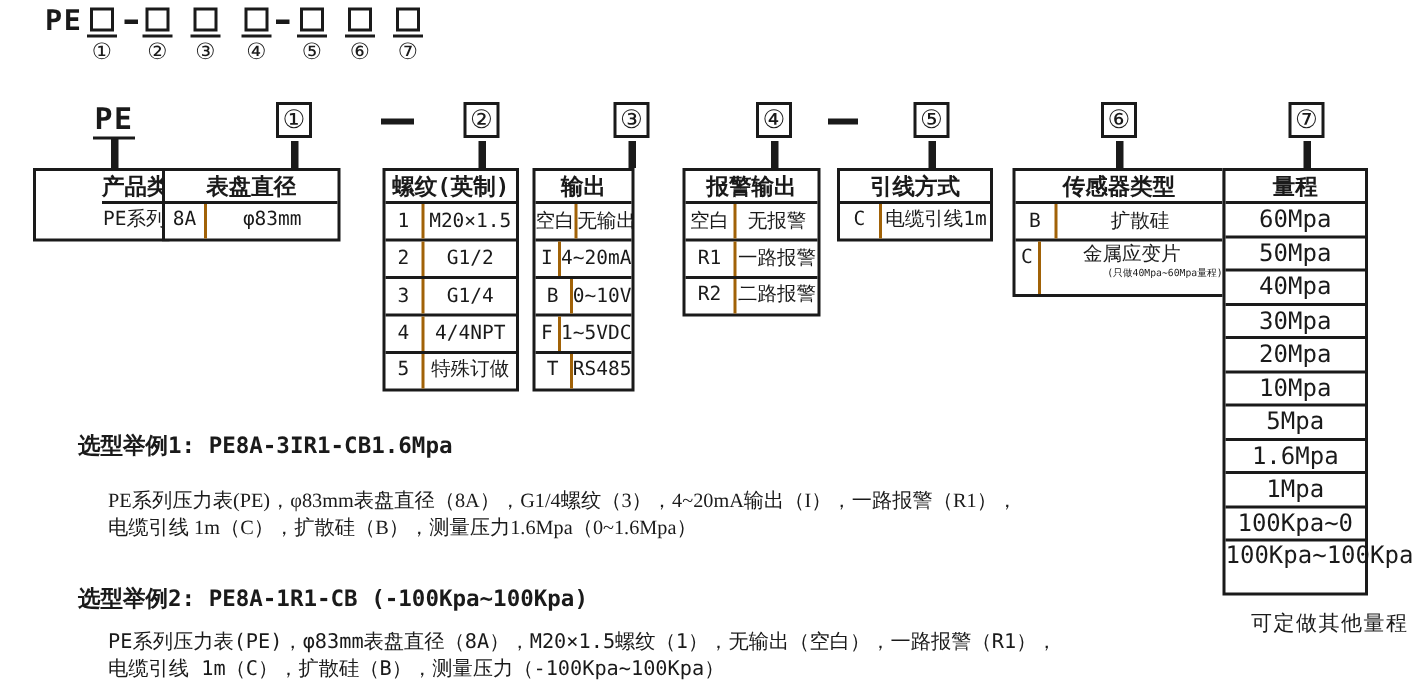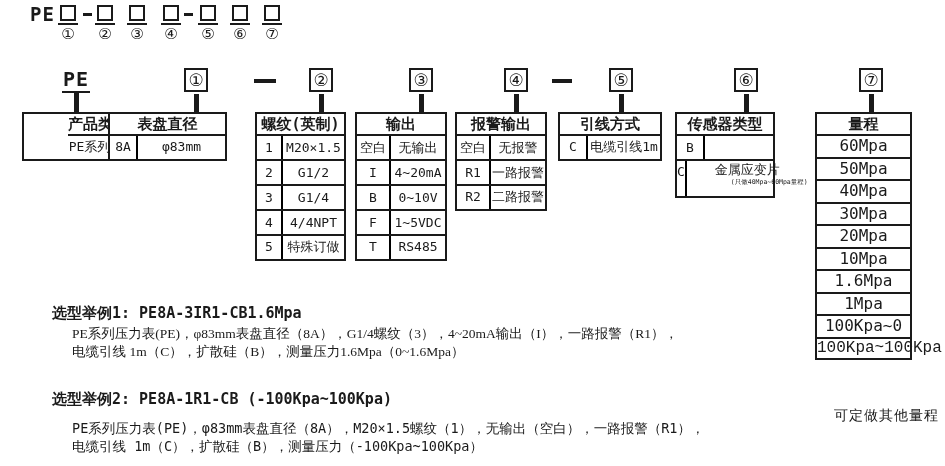--- a/index.html
+++ b/index.html
@@ -28,48 +28,48 @@
   .hbox { width: 24px; height: 24px; border: 2px solid #1a1a1a; top: 68px; text-align: center; font-size: 17px; line-height: 20px; background: #fff; }
   .conn { width: 5px; background: #1a1a1a; top: 94px; height: 18px; }
   .conn-pe { top: 92px; height: 20px; }
   .hdash { height: 4px; background: #1a1a1a; top: 79px; }
 
   
   .tbl { position: absolute; top: 112px; border: 2px solid #1a1a1a; background: #fff; }
   .tbl-h { height: 22px; line-height: 21px; text-align: center; font-weight: bold; font-size: 15px; border-bottom: 2px solid #1a1a1a; white-space: nowrap; }
   .trow { display: flex; border-bottom: 2px solid #1a1a1a; height: 25px; }
   .trow:last-child { border-bottom: none; height: 23px; }
-  .tcode { border-right: 2px solid #000000; text-align: center; font-size: 13px; line-height: 23px; white-space: nowrap; }
+  .tcode { border-right: 2px solid #a16207; text-align: center; font-size: 13px; line-height: 23px; white-space: nowrap; }
   .trow:last-child .tcode { line-height: 21px; }
   .tval { flex: 1; text-align: center; font-size: 13px; line-height: 23px; white-space: nowrap; }
   .trow:last-child .tval { line-height: 21px; text-align: center; }
 
   .t0 { left: 22px;  width: 91px; padding-left: 44px; }
   .t1 { left: 108px; width: 119px; }  .t1 .tcode { width: 28px; }
   .t2 { left: 255px; width: 91px; }   .t2 .tcode { width: 26px; }
-  .t3 { left: 355px; width: 92px; }   .t3 .tcode { width: 34px; }
+  .t3 { left: 355px; width: 68px; }   .t3 .tcode { width: 34px; }
   .t4 { left: 455px; width: 92px; }   .t4 .tcode { width: 34px; }
   .t5 { left: 558px; width: 104px; }  .t5 .tcode { width: 28px; }
-  .t6 { left: 675px; width: 100px; }  .t6 .tcode { width: 28px; }
+  .t6 { left: 675px; width: 142px; }  .t6 .tcode { width: 28px; }
   .t7 { left: 815px; width: 97px; }
-  .t7 .trow { height: 22.5px; } .t7 .trow:last-child { height: 19px; font-family: Liberation Mono, monospace; }
+  .t7 .trow { height: 22.5px; } .t7 .trow:last-child { height: 34px; }
   .t7 .tval { font-size: 16px; line-height: 20.5px; }
   .t7 .trow:last-child .tval { line-height: 18.5px; }
 
   .trow.tall { height: 35px; }
   .trow.tall .tval { line-height: normal; }
   .vmain { font-size: 13px; line-height: 16px; margin-top: 1px; }
   .vnote { font-size: 6.5px; line-height: 8px; white-space: nowrap; margin-left: 44px; }
 
   .range-footer { left: 818px; top: 407px; font-size: 14px; letter-spacing: 1px; }
 
   
   .ex-title { font-size: 15px; font-weight: bold; white-space: nowrap; }
   .ex-body { font-size: 13.5px; line-height: 17.5px; white-space: nowrap; }
-  .ex1-t { left: 36px; top: 304px; }
+  .ex1-t { left: 36px; top: 288px; }
   .ex1-b { left: 56px; top: 325px; font-family: Liberation Serif, serif; }
   .ex2-t { left: 36px; top: 390px; }
   .ex2-b { left: 56px; top: 420px; }
 </style>
 </head>
 <body>
 
 <div class="abs fmt">
   <span class="pe">PE</span>
   <div class="unit">
@@ -223,20 +223,21 @@
         <span class="tcode">C</span>
         <span class="tval">电缆引线1m</span>
       </div>
     </div>
 </div>
 <div class="tbl t6">
   <div class="tbl-h">传感器类型</div>
   <div class="tbl-body">
       <div class="trow">
         <span class="tcode">B</span>
+        <span class="tval">扩散硅</span>
       </div>
       <div class="trow tall">
         <span class="tcode">C</span>
         <span class="tval">
           <div class="vmain">金属应变片</div>
           <div class="vnote">(只做40Mpa~60Mpa量程)</div>
         </span>
       </div>
     </div>
 </div>
@@ -255,20 +256,23 @@
       <div class="trow">
         <span class="tval">30Mpa</span>
       </div>
       <div class="trow">
         <span class="tval">20Mpa</span>
       </div>
       <div class="trow">
         <span class="tval">10Mpa</span>
       </div>
       <div class="trow">
+        <span class="tval">5Mpa</span>
+      </div>
+      <div class="trow">
         <span class="tval">1.6Mpa</span>
       </div>
       <div class="trow">
         <span class="tval">1Mpa</span>
       </div>
       <div class="trow">
         <span class="tval">100Kpa~0</span>
       </div>
       <div class="trow">
         <span class="tval">100Kpa~100Kpa</span>

